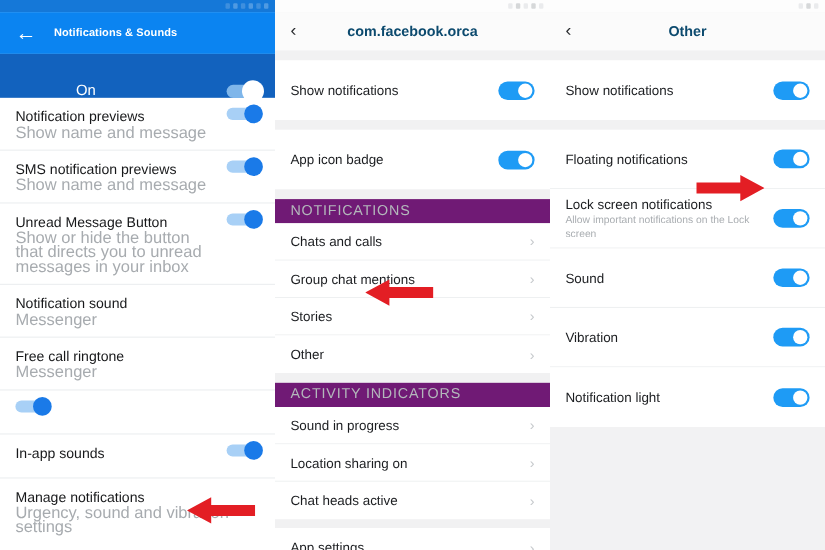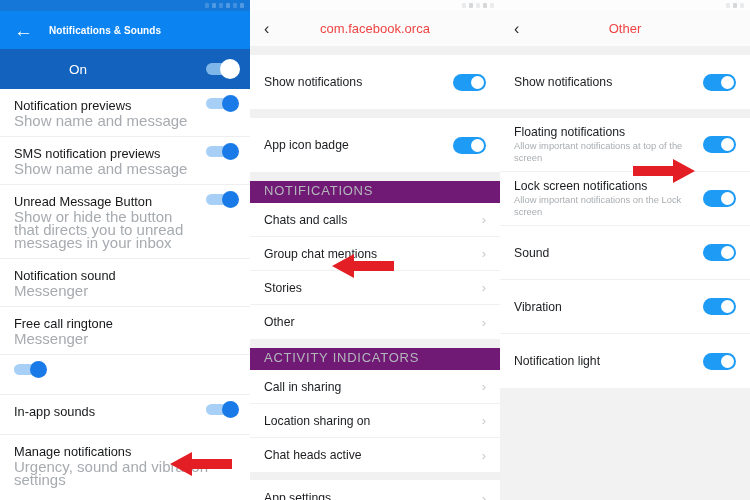--- a/index.html
+++ b/index.html
@@ -23,41 +23,41 @@
   .sb-dot{width:4px;height:5px;background:#8f9499;border-radius:1px;}
   .sb-dot.b{background:#c9ccd0;}
   .statusbar.onblue .sb-dot{background:#bcd9f5;}
   .statusbar.onblue .sb-dot.b{background:#8cbcea;}
 
   
   .appbar{background:#0b84f1;height:38px;display:flex;align-items:center;padding:0 14px;box-sizing:border-box;gap:17px;}
   .appbar .back{color:#fff;font-size:19px;line-height:1;display:block;width:18px;}
   .appbar .title{color:#ffffff;font-size:10px;font-weight:bold;letter-spacing:.1px;}
 
-  .onrow{background:#1262be;height:40px;display:flex;align-items:center;padding:0 14px;box-sizing:border-box;gap:24px;}
+  .onrow{background:#1262be;height:40px;display:flex;align-items:flex-end;padding:0 14px;box-sizing:border-box;gap:24px;}
   .onrow .onlabel{color:#ffffff;font-size:13.5px;flex:1;text-align:center;padding-right:40px;}
 
   .l-list{background:#fff;}
   .l-row{position:relative;display:flex;align-items:flex-start;padding:9px 14px 9px 14px;box-sizing:border-box;min-height:40px;border-bottom:1px solid #eceef0;}
   .l-row .txtcol{flex:1;min-width:0;padding-right:6px;}
   .l-row .t1{font-size:12.8px;color:#17181a;line-height:15px;}
   .l-row .t2{font-size:15px;color:#a7abaf;line-height:13px;margin-top:1px;}
   .l-row.nodiv{border-bottom:none;}
 
   
   .tg-l{position:relative;width:30px;height:11px;border-radius:6px;background:#a8d0f6;flex:0 0 auto;}
   .tg-l .knob{position:absolute;right:-3px;top:-3px;width:17px;height:17px;border-radius:50%;background:#1a7ae8;}
   
   .tg-on{position:relative;width:30px;height:12px;border-radius:7px;background:#7fb6ea;flex:0 0 auto;}
   .tg-on .knob{position:absolute;right:-4px;top:-4px;width:20px;height:20px;border-radius:50%;background:#ffffff;}
 
   
   .topbar{height:35px;background:#fbfbfb;display:flex;align-items:center;padding:0 14px;box-sizing:border-box;}
   .topbar .chev{width:20px;color:#2b2d30;font-size:16px;line-height:1;}
-  .topbar .tt{flex:1;text-align:center;font-size:13px;font-weight:normal;color:#ef4444;padding-right:20px;}
+  .topbar .tt{flex:1;text-align:center;font-size:13px;font-weight:bold;color:#0c4a6e;padding-right:20px;}
 
   .block{background:#ffffff;}
   .spacer{height:9px;background:#f1f1f2;}
   .spacer.sm{height:8px;}
 
   .m-row{position:relative;display:flex;align-items:center;background:#fff;padding:0 14px;box-sizing:border-box;height:34px;border-bottom:1px solid #eef0f1;}
   .m-row.tall{height:54px;}
   .m-row.last{border-bottom:none;}
   .m-row .label{flex:1;font-size:12.2px;color:#1b1d20;}
   .m-row .sub{font-size:9.4px;color:#a9adb1;line-height:12px;margin-top:1px;}
@@ -245,21 +245,21 @@
         <span class="chevron">›</span>
       </div>
     </div>
 
     <div class="spacer"></div>
 
     <div class="block">
       <div class="sechead">ACTIVITY INDICATORS</div>
 
       <div class="m-row">
-        <span class="label">Call in sharing</span>
+        <span class="label">Sound in progress</span>
         <span class="chevron">›</span>
       </div>
       <div class="m-row">
         <span class="label">Location sharing on</span>
         <span class="chevron">›</span>
       </div>
       <div class="m-row last">
         <span class="label">Chat heads active</span>
         <span class="chevron">›</span>
       </div>
@@ -309,21 +309,20 @@
       </div>
     </div>
 
     <div class="spacer"></div>
 
     <div class="block">
 
       <div class="m-row tall">
         <div class="txtcol">
           <div class="label">Floating notifications</div>
-          <div class="sub">Allow important notifications at top of the screen</div>
         </div>
         <span class="tg-p">
             <span class="knob"></span>
           </span>
       </div>
 
       <div class="m-row tall">
         <div class="txtcol">
           <div class="label">Lock screen notifications</div>
           <div class="sub">Allow important notifications on the Lock screen</div>

